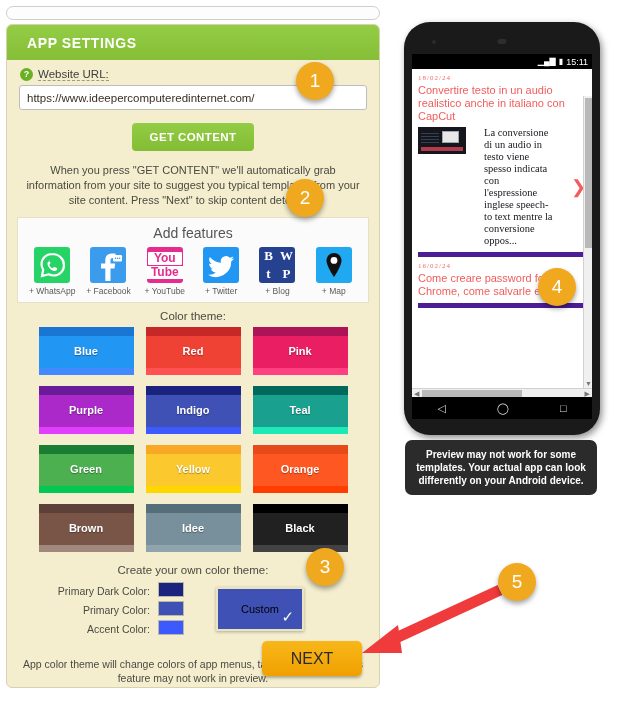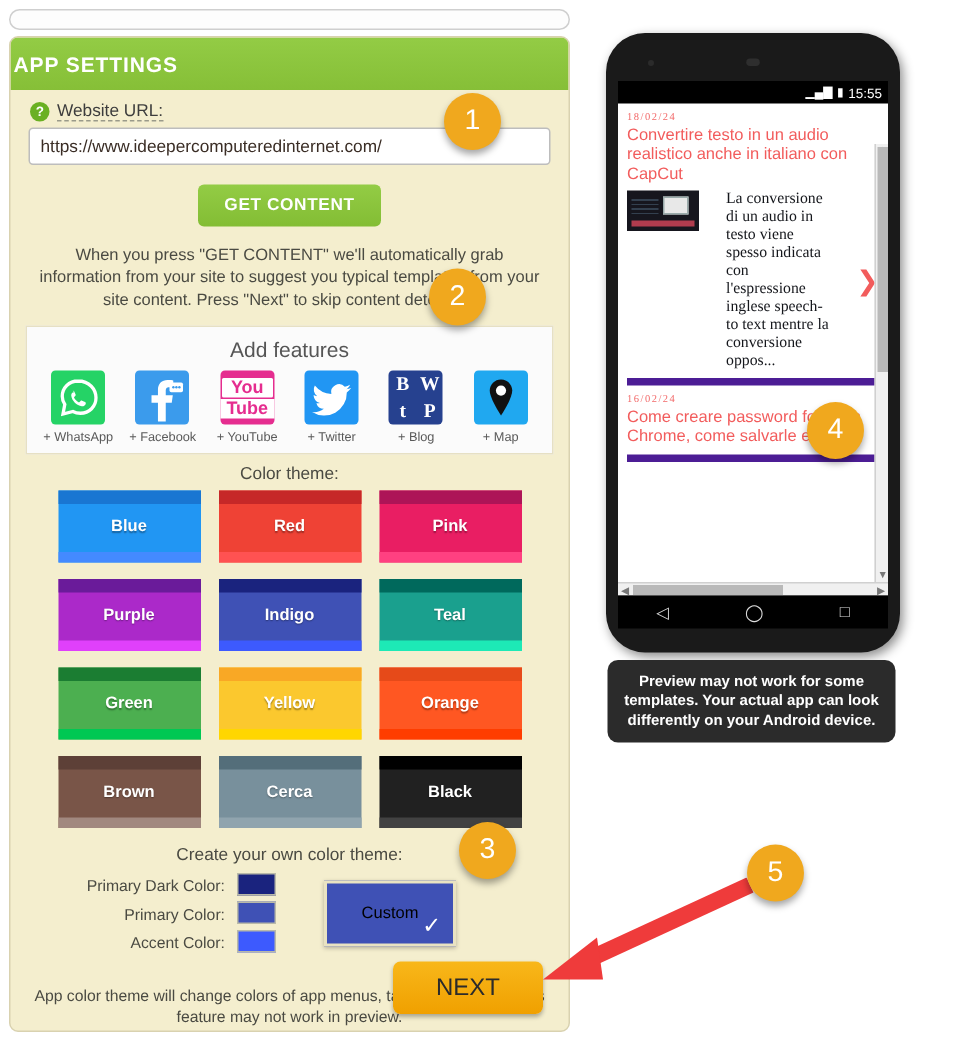--- a/index.html
+++ b/index.html
@@ -37,21 +37,21 @@
   #app-settings-header {
     height: 35px;
     background: #8cc63f;
     background: linear-gradient(#93cc45,#86bf37);
     color: #ffffff;
     font-size: 14px;
     font-weight: bold;
     letter-spacing: 0.6px;
     display: flex;
     align-items: center;
-    padding-left: 2px;
+    padding-left: 20px;
   }
   .field-label-row {
     display: flex; align-items: center; gap: 5px;
     margin: 8px 0 4px 13px;
   }
   #help-icon {
     width: 13px; height: 13px; border-radius: 50%;
     background: #6ab023; color: #fff;
     font-size: 9px; font-weight: bold;
     display: flex; align-items: center; justify-content: center;
@@ -478,21 +478,21 @@
         <span class="sw-label">Orange</span>
       </div>
       <div class="swatch" style="background: rgb(121, 85, 72);">
         <span class="band-dark" style="background: rgb(93, 64, 55);"></span>
           <span class="band-accent" style="background: rgb(161, 136, 127);"></span>
         <span class="sw-label">Brown</span>
       </div>
       <div class="swatch" style="background: rgb(120, 144, 156);">
         <span class="band-dark" style="background: rgb(84, 110, 122);"></span>
           <span class="band-accent" style="background: rgb(144, 164, 174);"></span>
-        <span class="sw-label">Cerca</span>
+        <span class="sw-label">Idee</span>
       </div>
       <div class="swatch" style="background: rgb(33, 33, 33);">
         <span class="band-dark" style="background: rgb(0, 0, 0);"></span>
           <span class="band-accent" style="background: rgb(66, 66, 66);"></span>
         <span class="sw-label">Black</span>
       </div>
     </div>
 
     <div id="custom-theme-label">Create your own color theme:</div>
 
@@ -525,21 +525,21 @@
 
 <div id="phone">
   <div id="phone-cam"></div>
   <div id="phone-speaker"></div>
 
   <div id="phone-screen">
 
     <div id="status-bar">
       <span class="stat-ico">▁▄▇</span>
       <span class="stat-ico">▮</span>
-      <span id="status-time">15:55</span>
+      <span id="status-time">15:11</span>
     </div>
 
 
 
     <div id="feed">
       <div class="post">
         <div class="post-date">18/02/24</div>
         <div class="post-title">Convertire testo in un audio realistico anche in italiano con CapCut</div>
         <div class="post-body-row">
           <div class="post-thumb">

